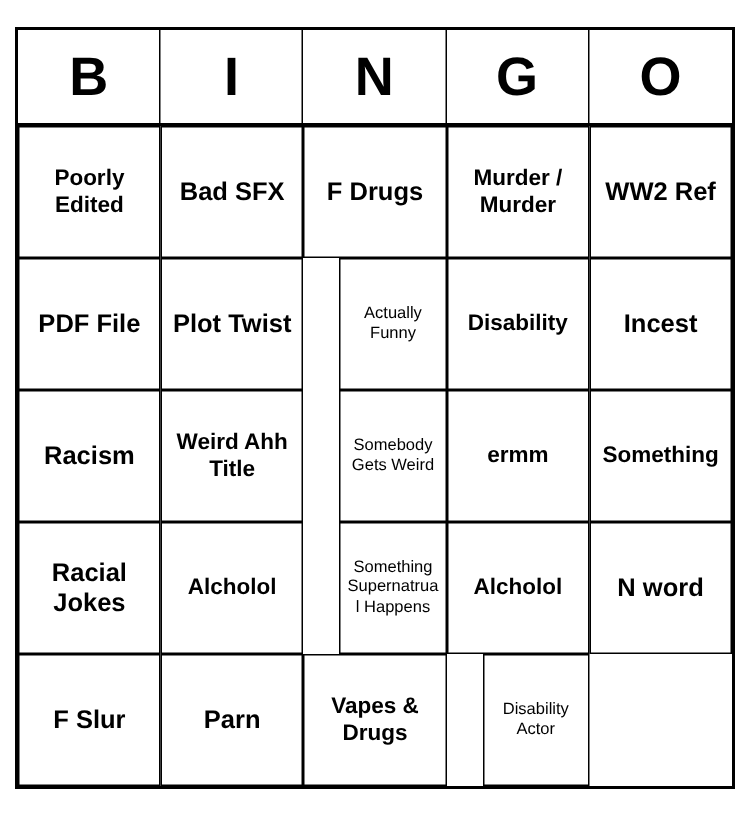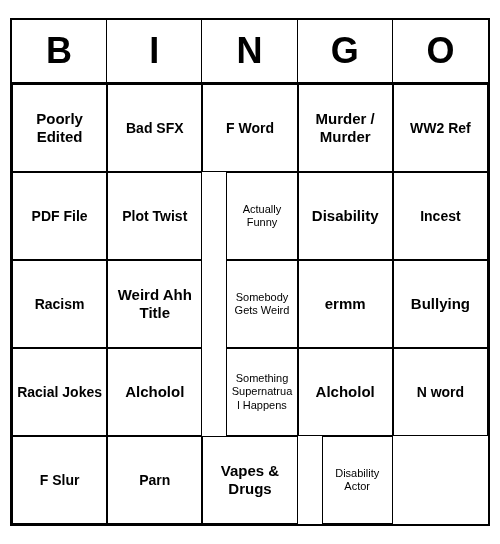--- a/index.html
+++ b/index.html
@@ -42,21 +42,21 @@
       display: flex;
       align-items: center;
       justify-content: center;
       text-align: center;
       padding: 4px;
       font-size: 13px;
       line-height: 1.2;
       word-break: break-word;
     }
     .bingo-cell.large-text {
-      font-size: 14px;
+      font-size: 17px;
       font-weight: bold;
     }
     .bingo-cell.medium-text {
       font-size: 15px;
       font-weight: bold;
     }
     .bingo-cell.small-text {
       font-size: 11px;
       margin-left: 24px;
     }
@@ -68,33 +68,33 @@
   <div class="bingo-header">
   <div class="bingo-header-cell">B</div>
       <div class="bingo-header-cell">I</div>
       <div class="bingo-header-cell">N</div>
       <div class="bingo-header-cell">G</div>
       <div class="bingo-header-cell">O</div>
     </div>
   <div class="bingo-grid">
   <div class="bingo-cell medium-text">Poorly Edited</div>
       <div class="bingo-cell large-text">Bad SFX</div>
-      <div class="bingo-cell large-text">F Word</div>
+      <div class="bingo-cell large-text">F Drugs</div>
       <div class="bingo-cell medium-text">Murder / Murder</div>
       <div class="bingo-cell large-text">WW2 Ref</div>
       <div class="bingo-cell large-text">PDF File</div>
       <div class="bingo-cell large-text">Plot Twist</div>
       <div class="bingo-cell small-text">Actually Funny</div>
       <div class="bingo-cell medium-text">Disability</div>
       <div class="bingo-cell large-text">Incest</div>
       <div class="bingo-cell large-text">Racism</div>
       <div class="bingo-cell medium-text">Weird Ahh Title</div>
       <div class="bingo-cell small-text">Somebody Gets Weird</div>
       <div class="bingo-cell medium-text">ermm</div>
-      <div class="bingo-cell medium-text">Bullying</div>
+      <div class="bingo-cell medium-text">Something</div>
       <div class="bingo-cell large-text">Racial Jokes</div>
       <div class="bingo-cell medium-text">Alcholol</div>
       <div class="bingo-cell small-text">Something Supernatrual Happens</div>
       <div class="bingo-cell medium-text">Alcholol</div>
       <div class="bingo-cell large-text">N word</div>
       <div class="bingo-cell large-text">F Slur</div>
       <div class="bingo-cell large-text">Parn</div>
       <div class="bingo-cell medium-text">Vapes &amp; Drugs</div>
       <div class="bingo-cell small-text">Disability Actor</div>
     </div>

